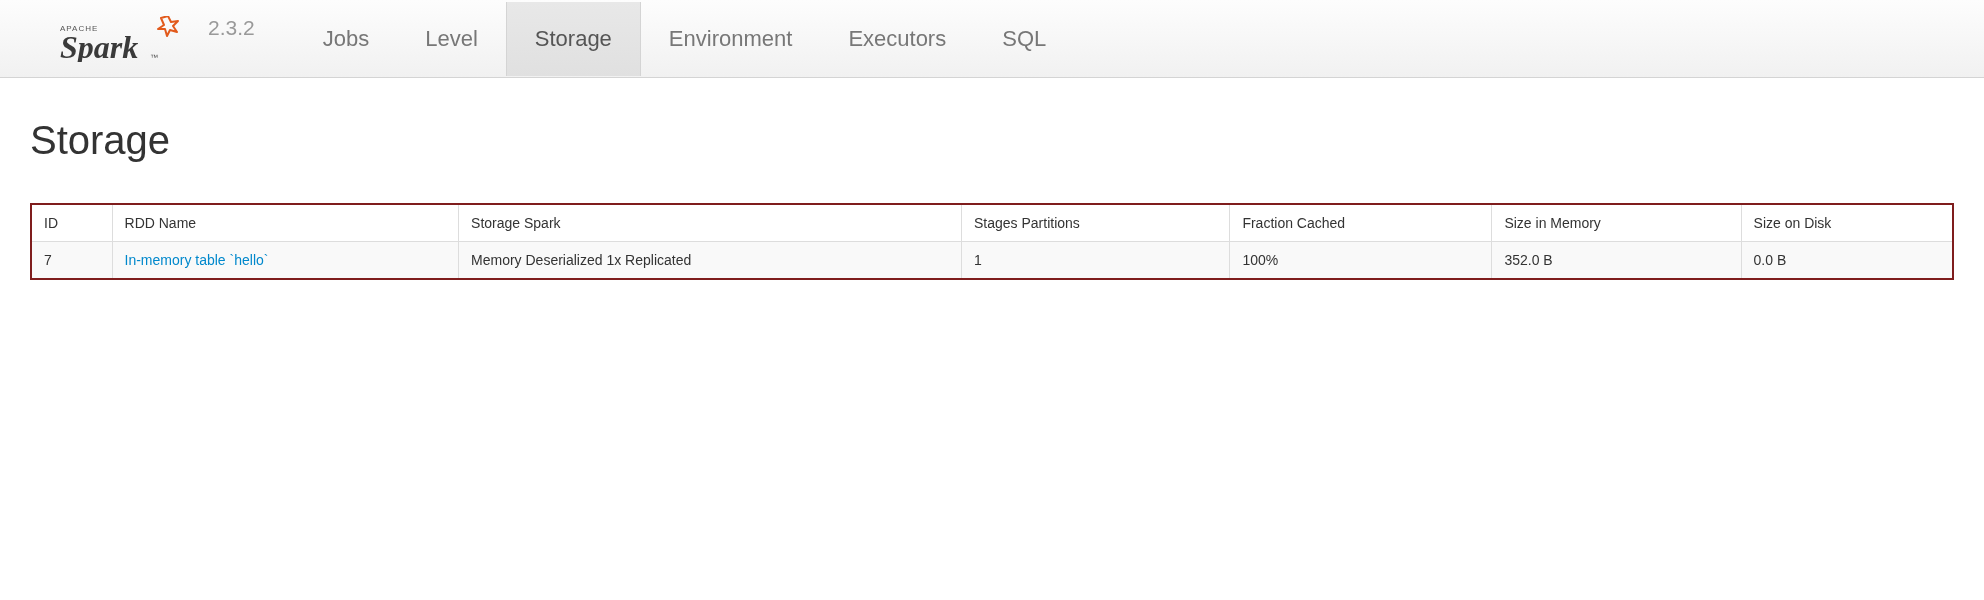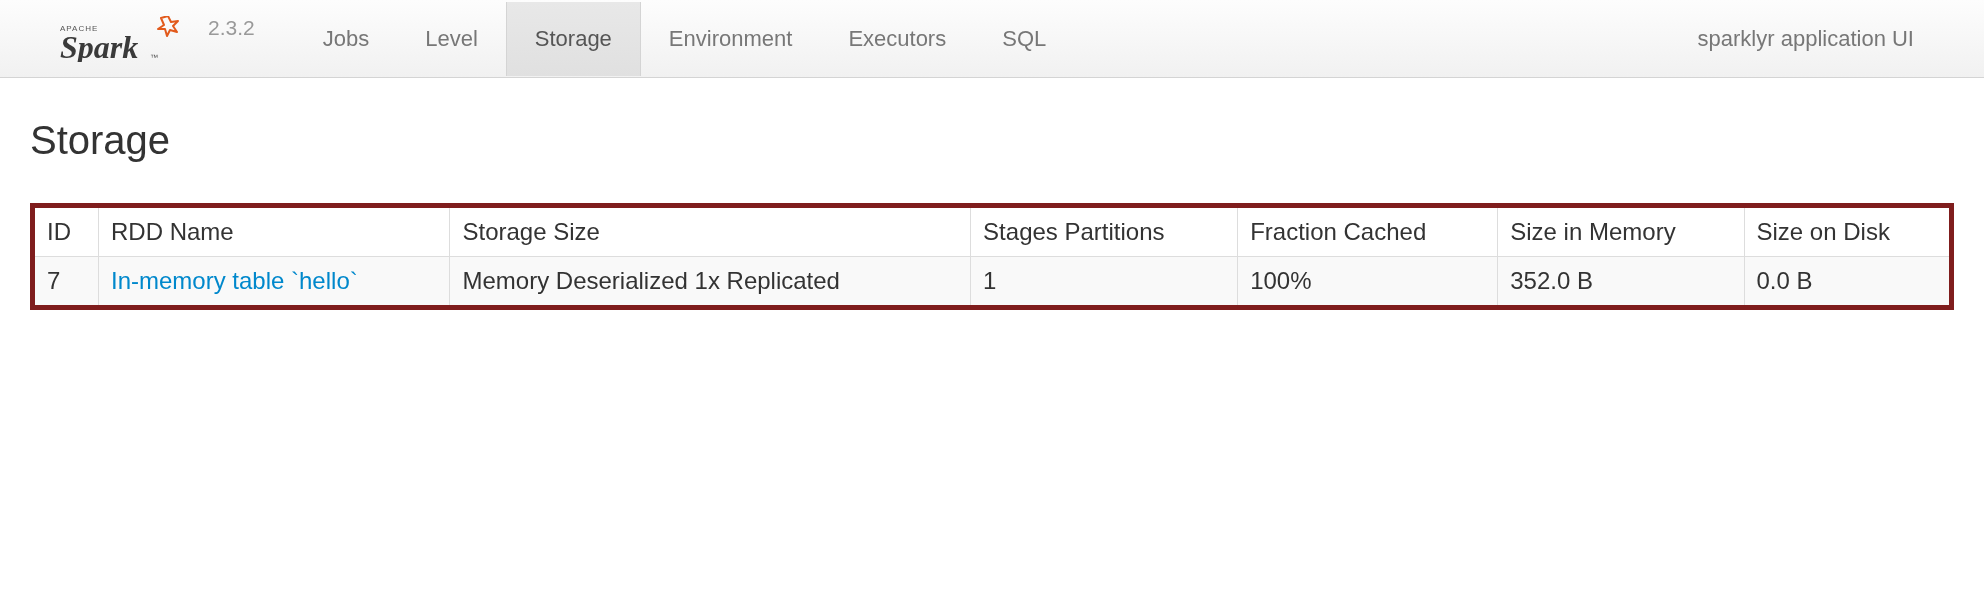--- a/index.html
+++ b/index.html
@@ -42,22 +42,22 @@
   padding-right: 10px;
 }
 
 .container { padding: 40px 30px; }
 .page-title { font-size: 40px; font-weight: 400; color: #333; margin-bottom: 40px; }
 .section-title { font-size: 24px; font-weight: 400; color: #333; margin-bottom: 12px; }
 
 table.data {
   width: 100%;
   border-collapse: collapse;
-  border: 5px solid #7f1d1d;
-  font-size: 24px;
+  border: 2px solid #7f1d1d;
+  font-size: 14px;
 }
 table.data th, table.data td {
   padding: 10px 12px;
   text-align: left;
   border: 1px solid #ddd;
   font-weight: 400;
 }
 table.data th {
   background: #fff;
   color: #333;
@@ -86,33 +86,32 @@
 
   <div class="nav-tabs">
     <a class="nav-tab">Jobs</a>
     <a class="nav-tab">Level</a>
     <a class="nav-tab active">Storage</a>
     <a class="nav-tab">Environment</a>
     <a class="nav-tab">Executors</a>
     <a class="nav-tab">SQL</a>
   </div>
 
-  <div class="app-title">sparklyr application UI</div>
 </div>
 
 <div class="container">
   <h1 class="page-title">Storage</h1>
 
 
   <table class="data">
     <thead>
       <tr>
         <th>ID</th>
         <th>RDD Name</th>
-        <th>Storage Size</th>
+        <th>Storage Spark</th>
         <th>Stages Partitions</th>
         <th>Fraction Cached</th>
         <th>Size in Memory</th>
         <th>Size on Disk</th>
       </tr>
     </thead>
     <tbody>
       <tr>
         <td>7</td>
         <td><a href="#">In-memory table `hello`</a></td>

